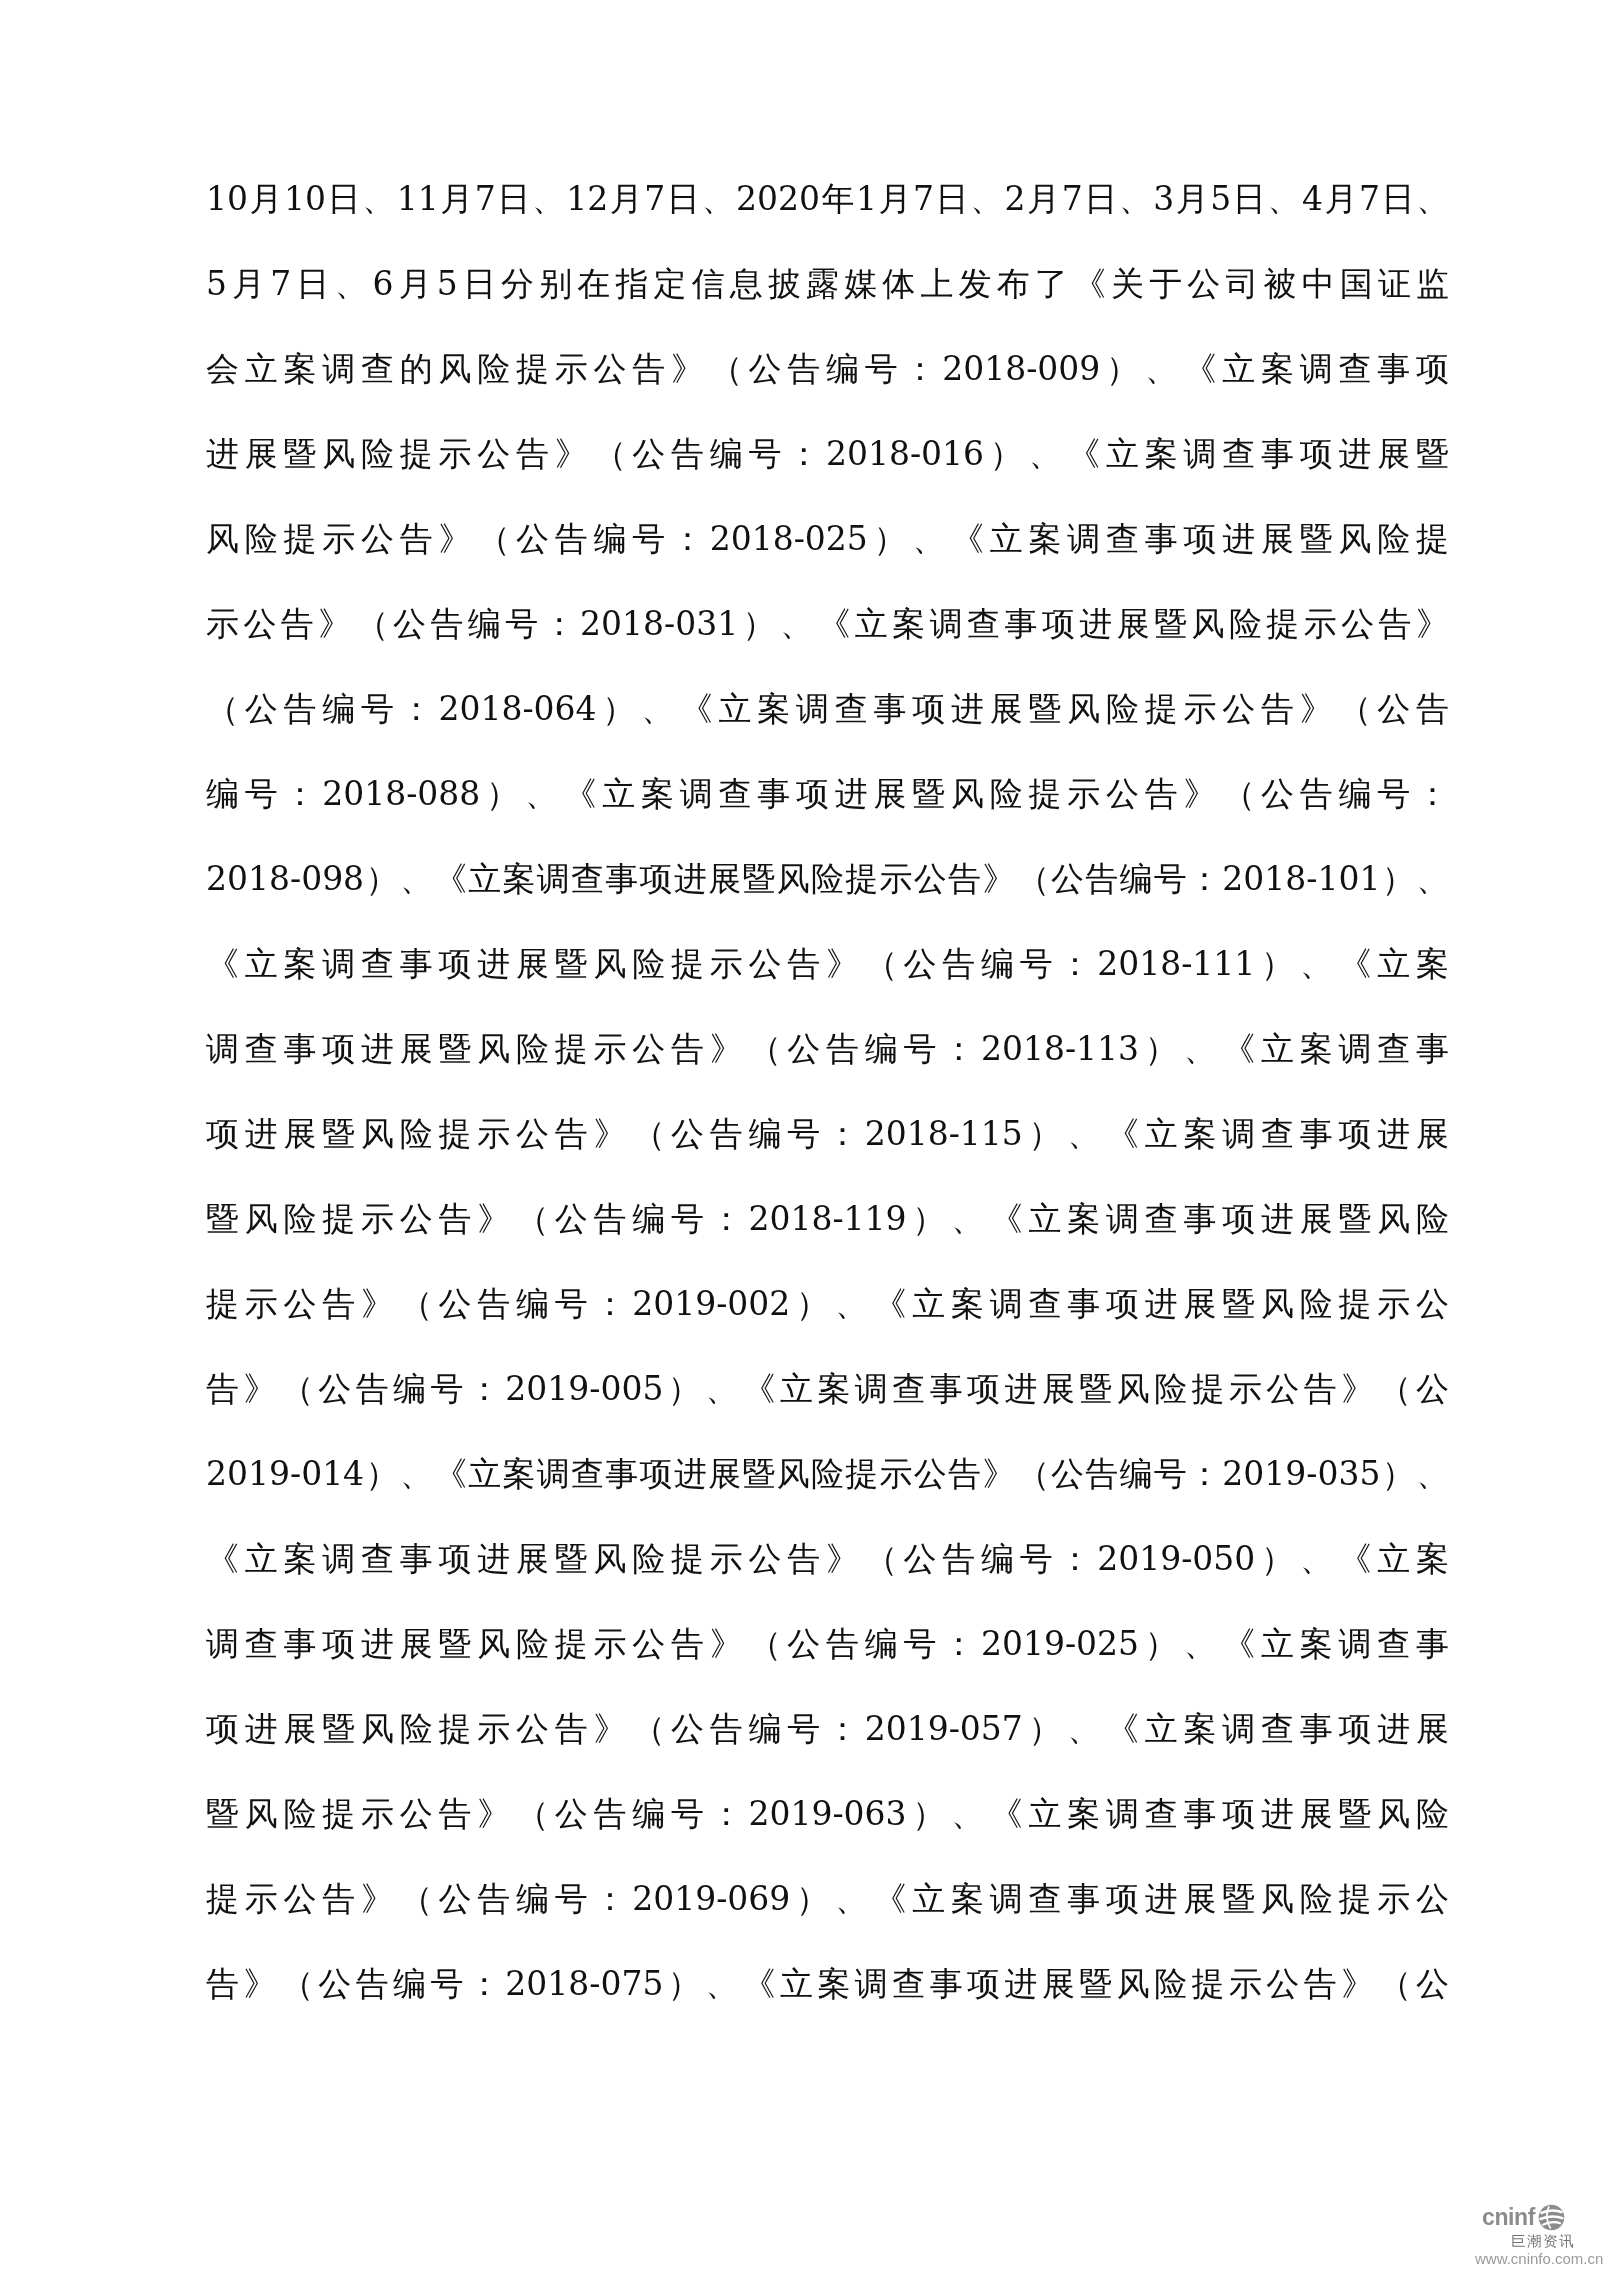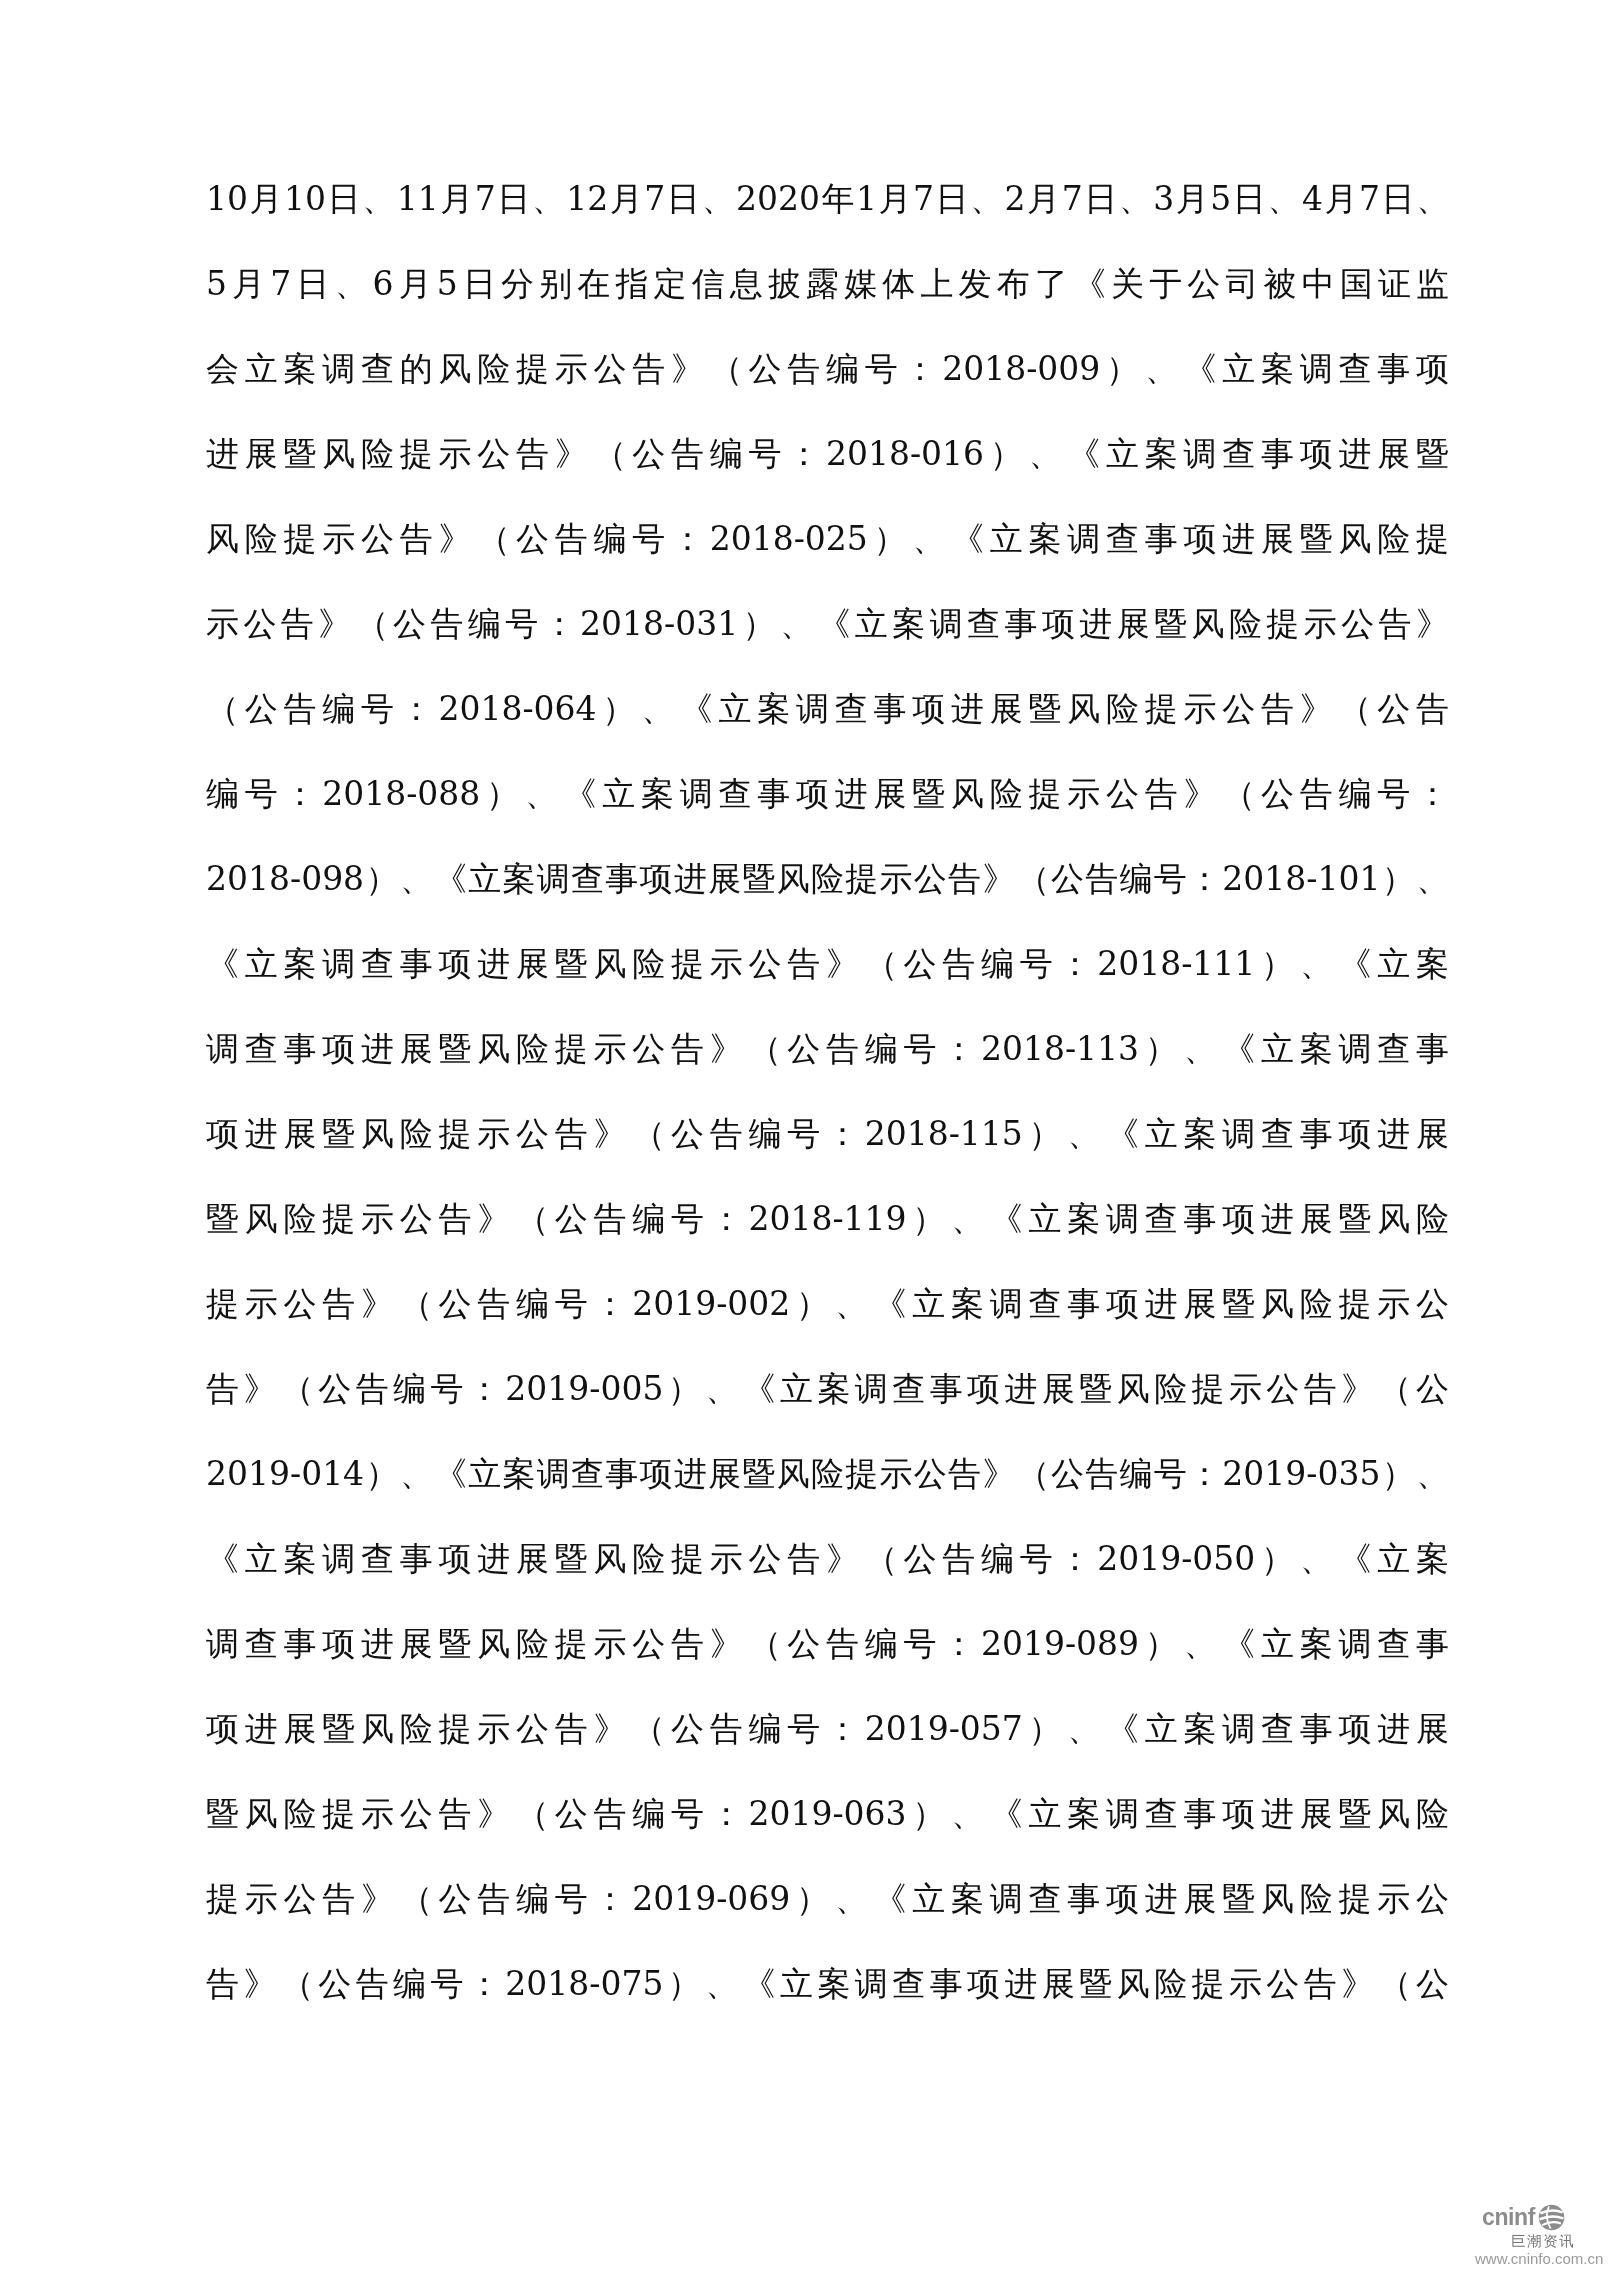--- a/index.html
+++ b/index.html
@@ -103,21 +103,21 @@
     <span class="line">编号：2018-088）、《立案调查事项进展暨风险提示公告》（公告编号：</span>
     <span class="line">2018-098）、《立案调查事项进展暨风险提示公告》（公告编号：2018-101）、</span>
     <span class="line">《立案调查事项进展暨风险提示公告》（公告编号：2018-111）、《立案</span>
     <span class="line">调查事项进展暨风险提示公告》（公告编号：2018-113）、《立案调查事</span>
     <span class="line">项进展暨风险提示公告》（公告编号：2018-115）、《立案调查事项进展</span>
     <span class="line">暨风险提示公告》（公告编号：2018-119）、《立案调查事项进展暨风险</span>
     <span class="line">提示公告》（公告编号：2019-002）、《立案调查事项进展暨风险提示公</span>
     <span class="line">告》（公告编号：2019-005）、《立案调查事项进展暨风险提示公告》（公</span>
     <span class="line">2019-014）、《立案调查事项进展暨风险提示公告》（公告编号：2019-035）、</span>
     <span class="line">《立案调查事项进展暨风险提示公告》（公告编号：2019-050）、《立案</span>
-    <span class="line">调查事项进展暨风险提示公告》（公告编号：2019-089）、《立案调查事</span>
+    <span class="line">调查事项进展暨风险提示公告》（公告编号：2019-025）、《立案调查事</span>
     <span class="line">项进展暨风险提示公告》（公告编号：2019-057）、《立案调查事项进展</span>
     <span class="line">暨风险提示公告》（公告编号：2019-063）、《立案调查事项进展暨风险</span>
     <span class="line">提示公告》（公告编号：2019-069）、《立案调查事项进展暨风险提示公</span>
     <span class="line">告》（公告编号：2018-075）、《立案调查事项进展暨风险提示公告》（公</span>
   </div>
 
   <div class="watermark">
     <div class="wm-top">
       <span class="wm-brand">cninf</span>
       <span class="wm-logo">

